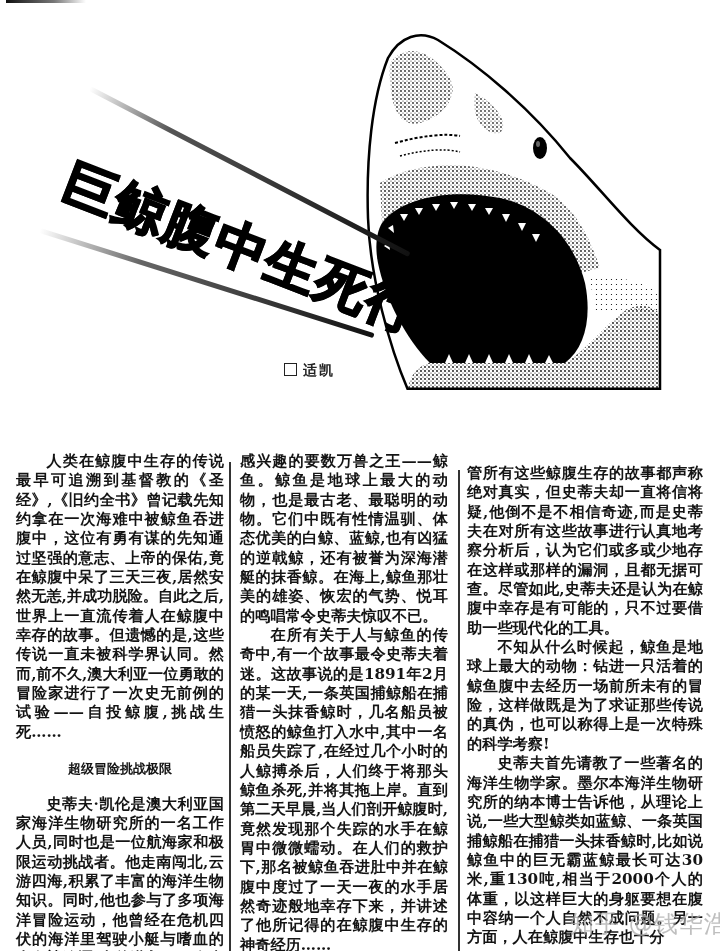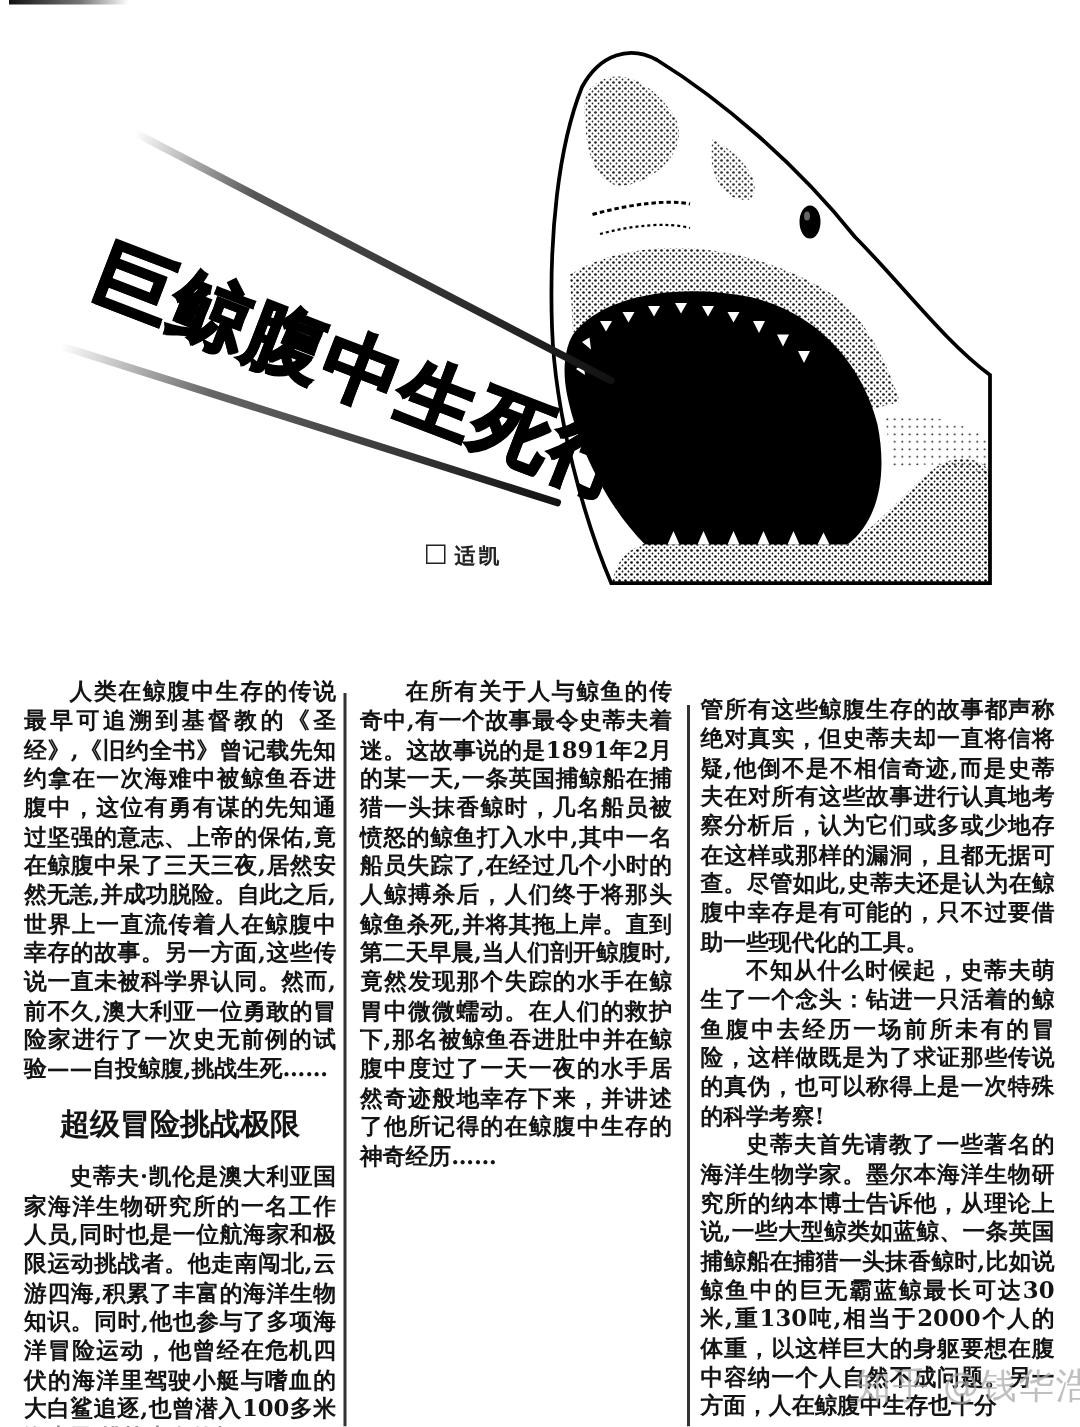--- a/index.html
+++ b/index.html
@@ -37,21 +37,21 @@
     text-align: justify; text-justify: inter-character; font-weight: 600; }
   .col p { margin: 0; text-indent: 2em; }
   .col p.cont { text-indent: 0; }
   .col-1 { left: 16px; width: 208px; }
   .col-2 { left: 240px; width: 208px; }
   .col-3 { left: 467px; width: 236px; margin-top: 12px; }
   .rule { position: absolute; width: 1.5px; background: #333; }
   .rule-1 { left: 229px; top: 462px; height: 489px; }
   .rule-2 { left: 458px; top: 470px; height: 481px; }
   .subhead { text-align: center; font-family: "DejaVu Sans", "Liberation Sans", sans-serif;
-    font-weight: bold; font-size: 20px; line-height: 19.35px; margin: 17px 0 16px 0; text-indent: 0; }
+    font-weight: bold; font-size: 13px; line-height: 19.35px; margin: 17px 0 16px 0; text-indent: 0; }
 
   .watermark { position: absolute; left: 570px; top: 908px; font-size: 24px;
     font-family: "DejaVu Sans", "Liberation Sans", sans-serif; color: rgba(170,170,170,0.75);
     letter-spacing: 1px; white-space: nowrap; }
 </style>
 </head>
 <body>
 
 <div class="corner-mark"></div>
 
@@ -117,34 +117,35 @@
 
   <h1 class="title">巨鲸腹中生死行</h1>
 
   <div class="byline">
     <span class="box"></span><span>适凯</span>
   </div>
 </div>
 
 <div class="columns">
   <div class="col col-1">
-    <p>人类在鲸腹中生存的传说最早可追溯到基督教的《圣经》,《旧约全书》曾记载先知约拿在一次海难中被鲸鱼吞进腹中，这位有勇有谋的先知通过坚强的意志、上帝的保佑,竟在鲸腹中呆了三天三夜,居然安然无恙,并成功脱险。自此之后,世界上一直流传着人在鲸腹中幸存的故事。另一方面,这些传说一直未被科学界认同。然而,前不久,澳大利亚一位勇敢的冒险家进行了一次史无前例的试验——自投鲸腹,挑战生死……</p>
+    <p>人类在鲸腹中生存的传说最早可追溯到基督教的《圣经》,《旧约全书》曾记载先知约拿在一次海难中被鲸鱼吞进腹中，这位有勇有谋的先知通过坚强的意志、上帝的保佑,竟在鲸腹中呆了三天三夜,居然安然无恙,并成功脱险。自此之后,世界上一直流传着人在鲸腹中幸存的故事。但遗憾的是,这些传说一直未被科学界认同。然而,前不久,澳大利亚一位勇敢的冒险家进行了一次史无前例的试验——自投鲸腹,挑战生死……</p>
     <div class="subhead">超级冒险挑战极限</div>
     <p>史蒂夫·凯伦是澳大利亚国家海洋生物研究所的一名工作人员,同时也是一位航海家和极限运动挑战者。他走南闯北,云游四海,积累了丰富的海洋生物知识。同时,他也参与了多项海洋冒险运动，他曾经在危机四伏的海洋里驾驶小艇与嗜血的大白鲨追逐,也曾潜入100多米海水里,挑战生命的极限。</p>
 
   </div>
 
   <div class="col col-2">
+    <p class="cont">感兴趣的要数万兽之王——鲸鱼。鲸鱼是地球上最大的动物，也是最古老、最聪明的动物。它们中既有性情温驯、体态优美的白鲸、蓝鲸,也有凶猛的逆戟鲸，还有被誉为深海潜艇的抹香鲸。在海上,鲸鱼那壮美的雄姿、恢宏的气势、悦耳的鸣唱常令史蒂夫惊叹不已。</p>
     <p>在所有关于人与鲸鱼的传奇中,有一个故事最令史蒂夫着迷。这故事说的是1891年2月的某一天,一条英国捕鲸船在捕猎一头抹香鲸时，几名船员被愤怒的鲸鱼打入水中,其中一名船员失踪了,在经过几个小时的人鲸搏杀后，人们终于将那头鲸鱼杀死,并将其拖上岸。直到第二天早晨,当人们剖开鲸腹时,竟然发现那个失踪的水手在鲸胃中微微蠕动。在人们的救护下,那名被鲸鱼吞进肚中并在鲸腹中度过了一天一夜的水手居然奇迹般地幸存下来，并讲述了他所记得的在鲸腹中生存的神奇经历……</p>
 
   </div>
 
   <div class="col col-3">
     <p class="cont">管所有这些鲸腹生存的故事都声称绝对真实，但史蒂夫却一直将信将疑,他倒不是不相信奇迹,而是史蒂夫在对所有这些故事进行认真地考察分析后，认为它们或多或少地存在这样或那样的漏洞，且都无据可查。尽管如此,史蒂夫还是认为在鲸腹中幸存是有可能的，只不过要借助一些现代化的工具。</p>
-    <p>不知从什么时候起，史蒂夫萌生了一个念头：钻进一只活着的鲸鱼腹中去经历一场前所未有的冒险，这样做既是为了求证那些传说的真伪，也可以称得上是一次特殊的科学考察!</p>
+    <p>不知从什么时候起，鲸鱼是地球上最大的动物：钻进一只活着的鲸鱼腹中去经历一场前所未有的冒险，这样做既是为了求证那些传说的真伪，也可以称得上是一次特殊的科学考察!</p>
     <p>史蒂夫首先请教了一些著名的海洋生物学家。墨尔本海洋生物研究所的纳本博士告诉他，从理论上说,一些大型鲸类如蓝鲸、一条英国捕鲸船在捕猎一头抹香鲸时,比如说鲸鱼中的巨无霸蓝鲸最长可达30米,重130吨,相当于2000个人的体重，以这样巨大的身躯要想在腹中容纳一个人自然不成问题。另一方面，人在鲸腹中生存也十分</p>
   </div>
 </div>
 
 <div class="rule rule-1"></div>
 <div class="rule rule-2"></div>
 
 <div class="watermark">知乎 @钱华浩</div>
 
 </body></html>

